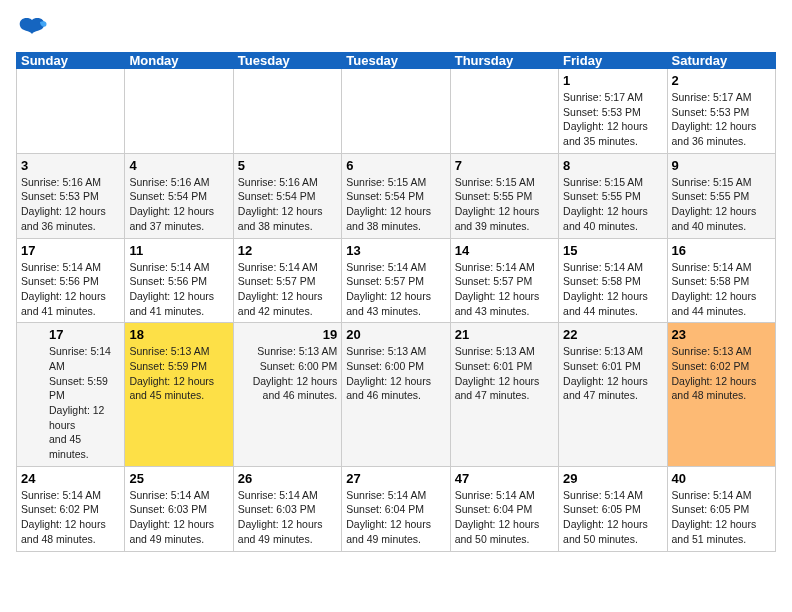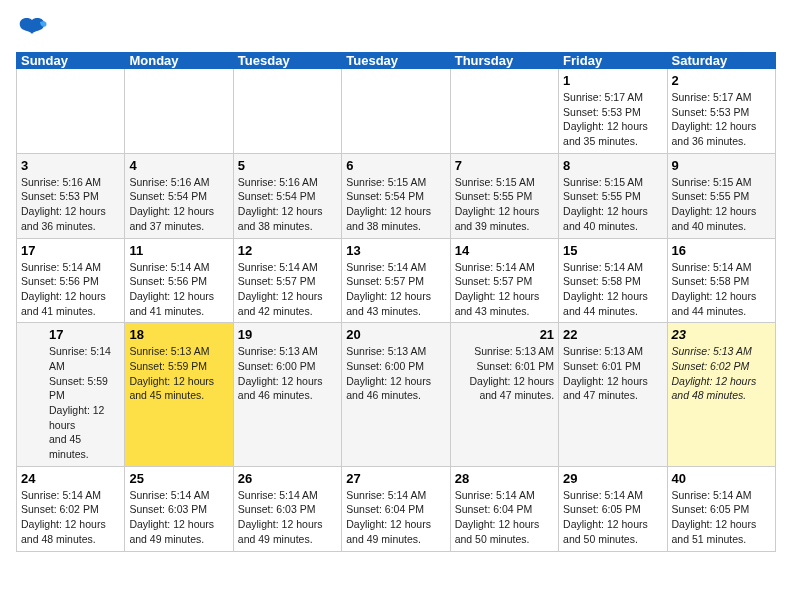--- a/index.html
+++ b/index.html
@@ -245,49 +245,49 @@
 Daylight: 12 hours
 and 45 minutes.</div>
         </td>
         <td style="background: #fde047;">
           <span class="day-num">18</span>
           <div class="day-info" style="white-space: pre-line;">Sunrise: 5:13 AM
 Sunset: 5:59 PM
 Daylight: 12 hours
 and 45 minutes.</div>
         </td>
-        <td style="background: rgb(245, 245, 245);">
+        <td style="background: rgb(245, 245, 245); text-align: right;">
           <span class="day-num">19</span>
           <div class="day-info" style="white-space: pre-line;">Sunrise: 5:13 AM
 Sunset: 6:00 PM
 Daylight: 12 hours
 and 46 minutes.</div>
         </td>
         <td style="background: rgb(245, 245, 245);">
           <span class="day-num">20</span>
           <div class="day-info" style="white-space: pre-line;">Sunrise: 5:13 AM
 Sunset: 6:00 PM
 Daylight: 12 hours
 and 46 minutes.</div>
         </td>
-        <td style="background: rgb(245, 245, 245); text-align: right;">
+        <td style="background: rgb(245, 245, 245);">
           <span class="day-num">21</span>
           <div class="day-info" style="white-space: pre-line;">Sunrise: 5:13 AM
 Sunset: 6:01 PM
 Daylight: 12 hours
 and 47 minutes.</div>
         </td>
         <td style="background: rgb(245, 245, 245);">
           <span class="day-num">22</span>
           <div class="day-info" style="white-space: pre-line;">Sunrise: 5:13 AM
 Sunset: 6:01 PM
 Daylight: 12 hours
 and 47 minutes.</div>
         </td>
-        <td style="background: #fef9c3; font-style: italic;">
+        <td style="background: #fdba74;">
           <span class="day-num">23</span>
           <div class="day-info" style="white-space: pre-line;">Sunrise: 5:13 AM
 Sunset: 6:02 PM
 Daylight: 12 hours
 and 48 minutes.</div>
         </td>
       </tr>
       <tr>
         <td>
           <span class="day-num">24</span>
@@ -311,21 +311,21 @@
 and 49 minutes.</div>
         </td>
         <td>
           <span class="day-num">27</span>
           <div class="day-info" style="white-space: pre-line;">Sunrise: 5:14 AM
 Sunset: 6:04 PM
 Daylight: 12 hours
 and 49 minutes.</div>
         </td>
         <td>
-          <span class="day-num">28</span>
+          <span class="day-num">47</span>
           <div class="day-info" style="white-space: pre-line;">Sunrise: 5:14 AM
 Sunset: 6:04 PM
 Daylight: 12 hours
 and 50 minutes.</div>
         </td>
         <td>
           <span class="day-num">29</span>
           <div class="day-info" style="white-space: pre-line;">Sunrise: 5:14 AM
 Sunset: 6:05 PM
 Daylight: 12 hours

